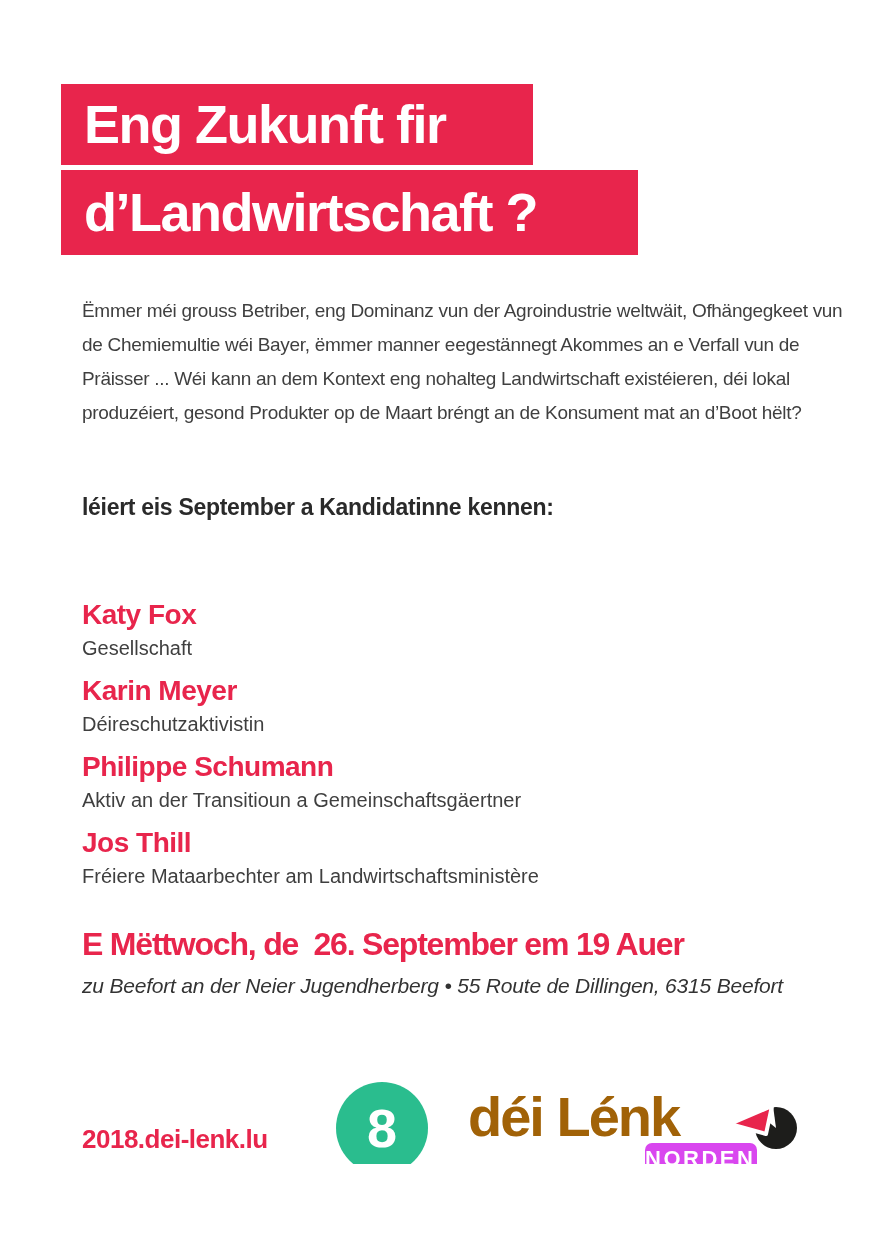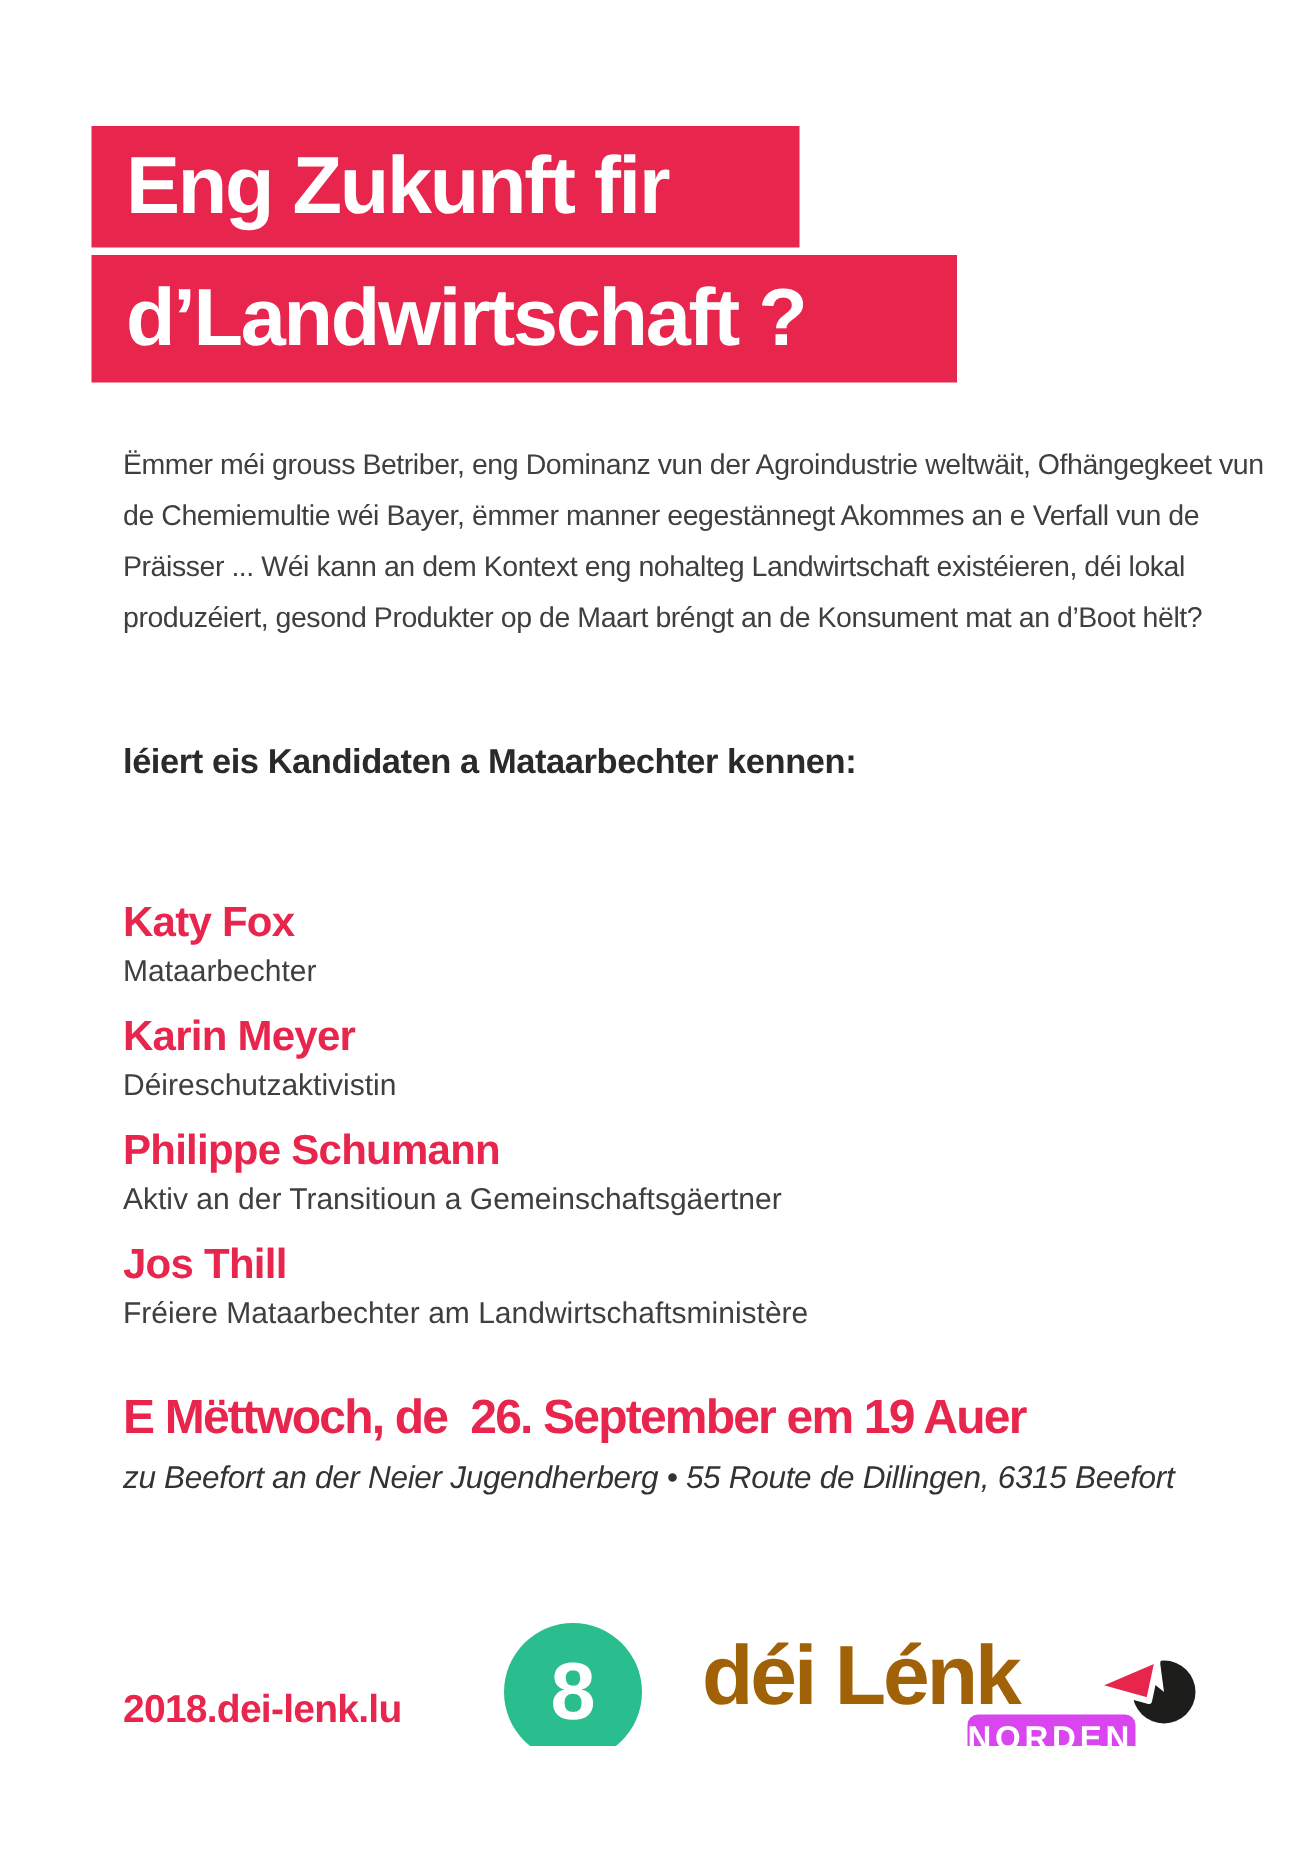--- a/index.html
+++ b/index.html
@@ -134,27 +134,27 @@
   <div class="abs title-block line1">
     <span>Eng Zukunft fir</span>
   </div>
   <div class="abs title-block line2">
     <span>d’Landwirtschaft ?</span>
   </div>
 
   <div class="abs intro">Ëmmer méi grouss Betriber, eng Dominanz vun der Agroindustrie weltwäit, Ofhängegkeet vun de Chemiemultie wéi Bayer, ëmmer manner eegestännegt Akommes an e Verfall vun de Präisser ... Wéi kann an dem Kontext eng nohalteg Landwirtschaft existéieren, déi lokal produzéiert, gesond Produkter op de Maart bréngt an de Konsument mat an d’Boot hëlt?</div>
 
   <div class="abs invitation">
-    <div>léiert eis Kandidaten a Mataarbechter kennen:</div>
+    <div>léiert eis September a Kandidatinne kennen:</div>
   </div>
 
   <div class="abs candidates">
     <div class="candidate">
       <div class="candidate-name">Katy Fox</div>
-      <div class="candidate-role">Mataarbechter</div>
+      <div class="candidate-role">Gesellschaft</div>
     </div>
     <div class="candidate">
       <div class="candidate-name">Karin Meyer</div>
       <div class="candidate-role">Déireschutzaktivistin</div>
     </div>
     <div class="candidate">
       <div class="candidate-name">Philippe Schumann</div>
       <div class="candidate-role">Aktiv an der Transitioun a Gemeinschaftsgäertner</div>
     </div>
     <div class="candidate">

